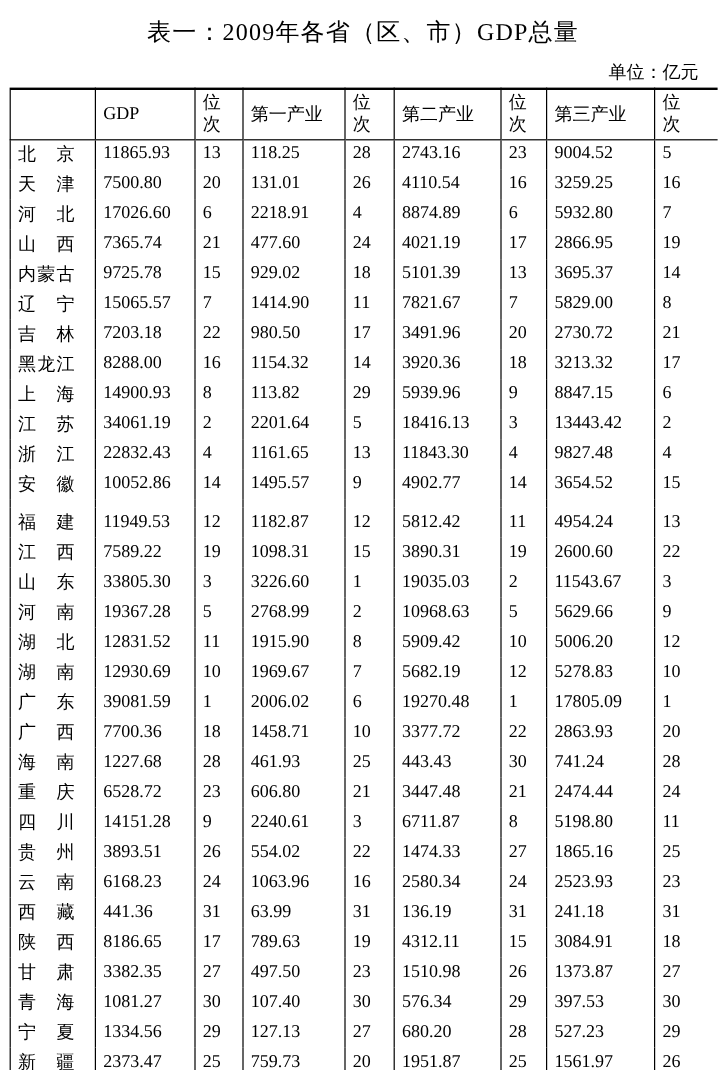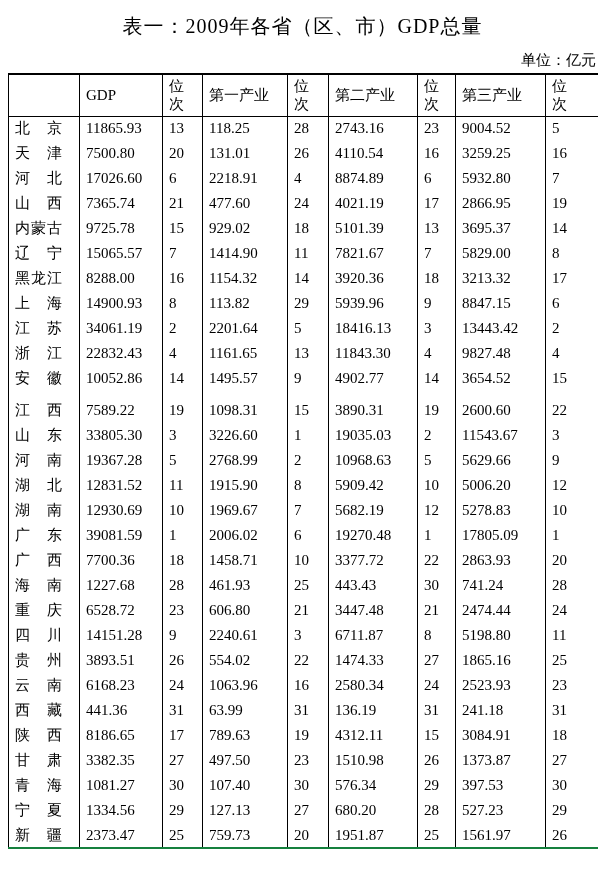--- a/index.html
+++ b/index.html
@@ -10,21 +10,21 @@
     font-family: "Liberation Serif", "DejaVu Serif", serif;
   }
   .page-title {
     text-align: center;
     padding-top: 13px;
     font-size: 20px;
     letter-spacing: 1px;
   }
   .unit-note {
     text-align: right;
-    padding-right: 9px;
+    padding-right: 23px;
     margin-top: 11px;
     margin-bottom: 3px;
     font-size: 15px;
   }
   table.gdp-table {
     border-collapse: collapse;
     table-layout: fixed;
     width: 589px;
     margin-left: 8px;
     border-top: 2px solid #000;
@@ -148,20 +148,31 @@
         <td>15065.57</td>
         <td>7</td>
         <td>1414.90</td>
         <td>11</td>
         <td>7821.67</td>
         <td>7</td>
         <td>5829.00</td>
         <td>8</td>
       </tr>
       <tr>
+        <td class="province-cell">吉　林</td>
+        <td>7203.18</td>
+        <td>22</td>
+        <td>980.50</td>
+        <td>17</td>
+        <td>3491.96</td>
+        <td>20</td>
+        <td>2730.72</td>
+        <td>21</td>
+      </tr>
+      <tr>
         <td class="province-cell">黑龙江</td>
         <td>8288.00</td>
         <td>16</td>
         <td>1154.32</td>
         <td>14</td>
         <td>3920.36</td>
         <td>18</td>
         <td>3213.32</td>
         <td>17</td>
       </tr>
@@ -214,20 +225,31 @@
         <td></td>
         <td></td>
         <td></td>
         <td></td>
         <td></td>
         <td></td>
         <td></td>
         <td></td>
       </tr>
       <tr>
+        <td class="province-cell">福　建</td>
+        <td>11949.53</td>
+        <td>12</td>
+        <td>1182.87</td>
+        <td>12</td>
+        <td>5812.42</td>
+        <td>11</td>
+        <td>4954.24</td>
+        <td>13</td>
+      </tr>
+      <tr>
         <td class="province-cell">江　西</td>
         <td>7589.22</td>
         <td>19</td>
         <td>1098.31</td>
         <td>15</td>
         <td>3890.31</td>
         <td>19</td>
         <td>2600.60</td>
         <td>22</td>
       </tr>

